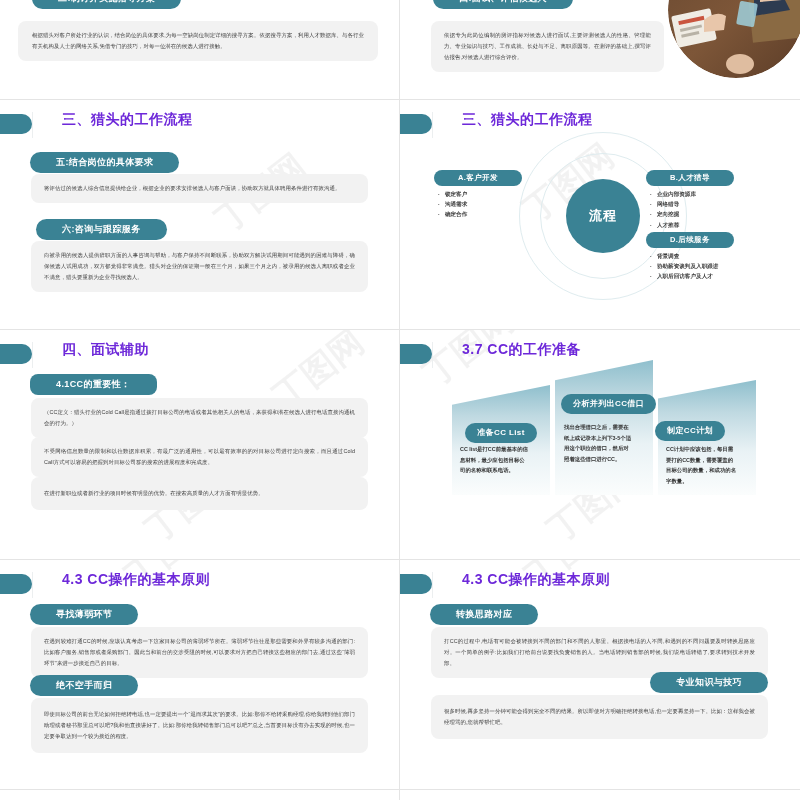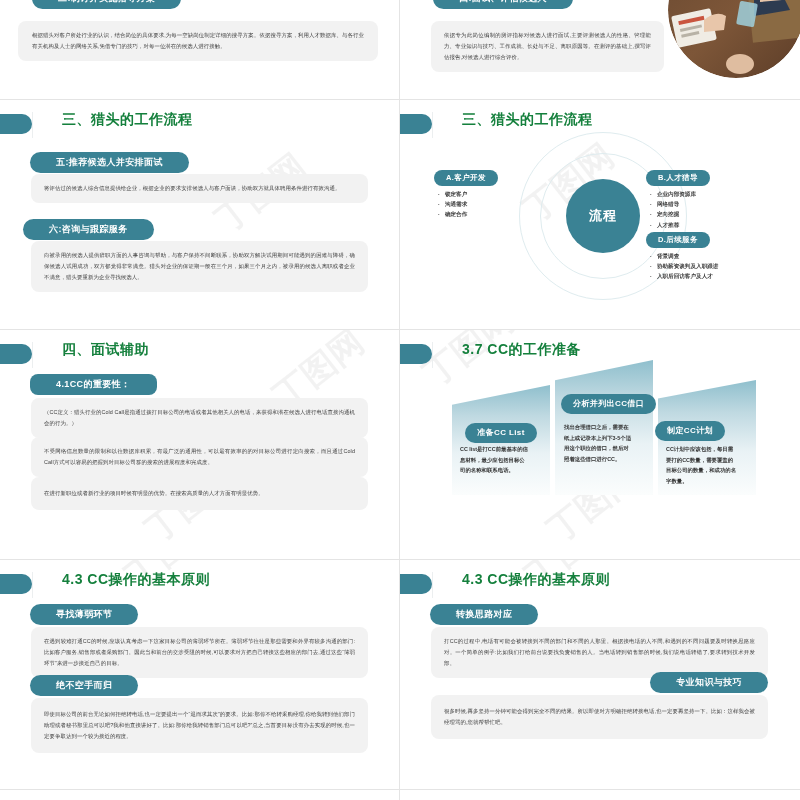--- a/index.html
+++ b/index.html
@@ -30,38 +30,38 @@
     width:52px; height:20px;
     background:#3a8294;
     border-radius: 11px;
   }
   .edge-line {
     position:absolute; left:32px; top:12px;
     width:1px; height:26px; background:#eceff0;
   }
   .slide-title {
     position:absolute; left:62px; top:11px;
-    color:#15803d; font-size:14px; font-weight:bold;
+    color:#6d28d9; font-size:14px; font-weight:bold;
     letter-spacing:.5px; white-space:nowrap;
   }
 
   
   .pill {
     display:inline-block;
     background:#3a8294;
     color:#ffffff;
     border-radius: 999px;
     font-size:9px; font-weight:bold;
     text-align:center;
     line-height:1;
     letter-spacing:.4px;
     white-space:nowrap;
   }
   .pill.wide { padding:6px 26px; }
-  .pill.sm   { padding:4px 12px; font-size:7.5px; }
+  .pill.sm   { padding:4px 24px; font-size:7.5px; }
 
   
   .block {
     background:#f2f2f2;
     border-radius:8px;
     color:#3c3c3c;
     font-size:5.4px;
     line-height:2.05;
     letter-spacing:.1px;
     text-align:justify;
@@ -95,21 +95,21 @@
   .photo {
     position:absolute; right:-4px; top:-58px;
     width:136px; height:136px; border-radius:50%;
     overflow:hidden;
     box-shadow:0 0 0 3px #ffffff;
   }
 
   
   .s3 .pill1 { position:absolute; left:30px; top:52px; }
   .s3 .b1 { position:absolute; left:31px; top:74px; width:337px; padding:9px 13px; }
-  .s3 .pill2 { position:absolute; left:23px; top:119px; }
+  .s3 .pill2 { position:absolute; left:36px; top:119px; }
   .s3 .b2 { position:absolute; left:31px; top:141px; width:337px; padding:9px 13px; }
 
   
   .ring {
     position:absolute; border-radius:50%;
     border:1px solid #dfecef;
   }
   .ring.outer { left:119px; top:32px; width:168px; height:168px; }
   .ring.inner { left:140px; top:53px; width:126px; height:126px; }
   .core {
@@ -227,21 +227,21 @@
 
   <div class="hgap"></div>
 
   <div class="slide s3">
     <div class="wm">
         <span style="left:210px;top:70px;">丁图网</span>
       </div>
     <div class="edge-tab"></div>
     <div class="edge-line"></div>
     <div class="slide-title">三、猎头的工作流程</div>
-    <div class="pill wide pill1">五:推荐候选人并安排面试</div>
+    <div class="pill wide pill1">五:结合岗位的具体要求</div>
     <div class="block b1">将评估过的候选人综合信息提供给企业，根据企业的要求安排候选人与客户面谈，协助双方就具体聘用条件进行有效沟通。</div>
     <div class="pill wide pill2">六:咨询与跟踪服务</div>
     <div class="block b2">向被录用的候选人提供辞职方面的人事咨询与帮助，与客户保持不间断联系，协助双方解决试用期间可能遇到的困难与障碍，确保候选人试用成功，双方都觉得非常满意。猎头对企业的保证期一般在三个月，如果三个月之内，被录用的候选人离职或者企业不满意，猎头要重新为企业寻找候选人。</div>
   </div>
   <div class="vgap"></div>
   <div class="slide s4">
     <div class="wm">
         <span style="left:118px;top:60px;">丁图网</span>
       </div>
     <div class="edge-tab"></div>

